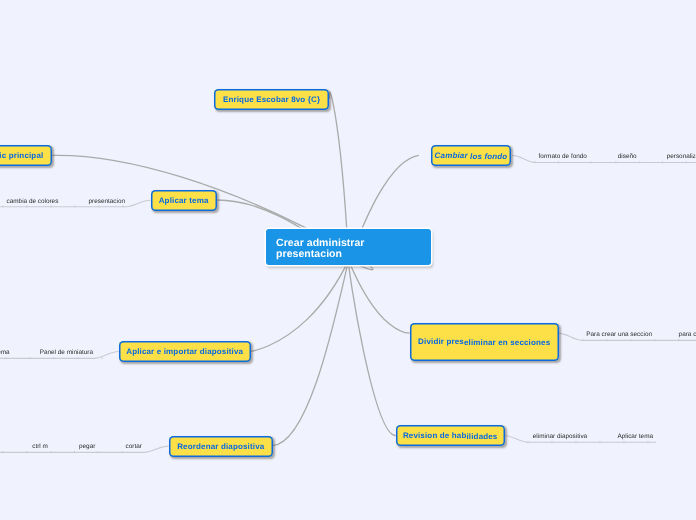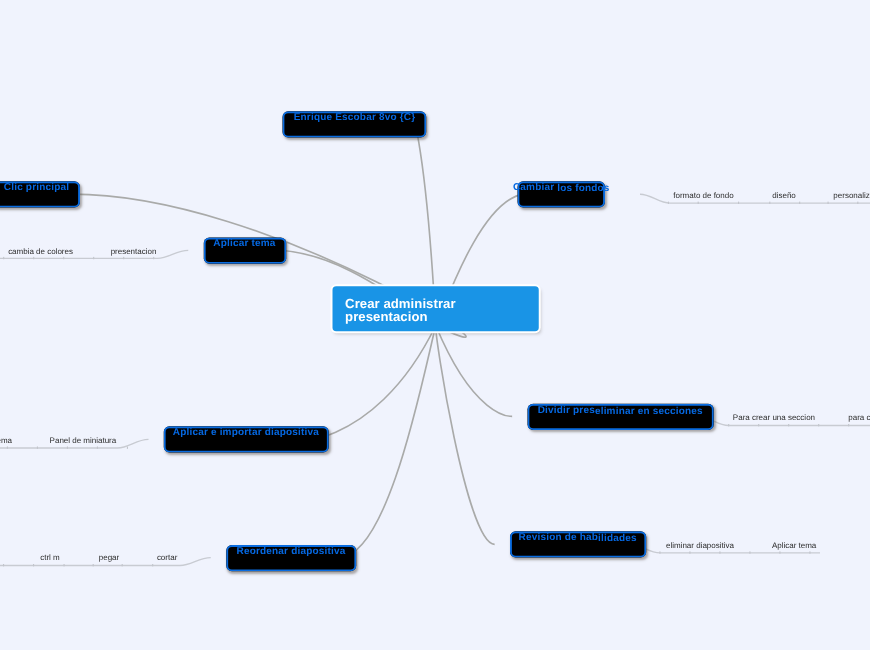--- a/index.html
+++ b/index.html
@@ -2,24 +2,24 @@
 <html><head>
 <meta charset="utf-8">
 <style>
   html,body{margin:0;padding:0;}
   body{width:696px;height:520px;overflow:hidden;background:#f0f3fd;
        font-family:"Liberation Sans",sans-serif;
        -webkit-font-smoothing:antialiased;text-rendering:geometricPrecision;}
   #stage{position:relative;width:696px;height:520px;overflow:hidden;}
   svg.links{position:absolute;left:0;top:0;width:696px;height:520px;pointer-events:none;}
   .node{position:absolute;box-sizing:border-box;}
-  .branch{background:#000000;border:0;border-radius:4.5px;box-sizing:border-box;
+  .branch{background:#fde047;border:0;border-radius:4.5px;box-sizing:border-box;
           color:#0568e2;font-weight:bold;font-size:8px;letter-spacing:.15px;
-          display:flex;justify-content:center;
-          box-shadow:inset 0 0 0 1.5px #0a6ce0, 1.2px 1.6px 2px rgba(95,88,80,.5);white-space:nowrap;margin-left:12px;}
+          display:flex;align-items:center;justify-content:center;
+          box-shadow:inset 0 0 0 1.5px #0a6ce0, 1.2px 1.6px 2px rgba(95,88,80,.5);white-space:nowrap;}
   .branch .lbl{display:inline;position:relative;white-space:pre;}
   .branch .p2{position:relative;top:1.2px;}
   .root{position:absolute;background:#1994e6;border-radius:3px;color:#fff;font-weight:bold;
         font-size:10.5px;line-height:10.8px;box-sizing:border-box;
         padding:9.4px 0 0 9.8px;letter-spacing:.05px;
         box-shadow:0 0 0 1.6px #ffffff, 1.6px 2.2px 2.6px rgba(95,88,80,.32);}
   .leaf{position:absolute;color:#2b2b2b;font-size:6.4px;white-space:nowrap;line-height:8px;}
 </style>
 </head>
 <body>
@@ -87,36 +87,36 @@
   <div class="root node" style="left:266.3px;top:229px;width:164.6px;height:36.3px;">
     <div>Crear administrar</div>
     <div>presentacion</div>
   </div>
 
   <div class="branch node" style="left:213.7px;top:88.6px;width:115.8px;height:21.2px;">
     <span class="lbl p1">Enrique Escobar 8vo {C}</span>
       <span class="lbl p2"></span>
   </div>
 
-  <div class="branch node" style="left:402px;top:144.8px;width:70px;height:21.2px;">
+  <div class="branch node" style="left:431px;top:144.8px;width:80px;height:21.2px;font-style:italic;">
     <span class="lbl p1">Cambiar </span>
-      <span class="lbl p2">los fondos</span>
+      <span class="lbl p2">los fondo</span>
   </div>
 
   <div class="branch node" style="left:-17.6px;top:144.8px;width:69.6px;height:21.2px;">
     <span class="lbl p1">Clic principal</span>
       <span class="lbl p2"></span>
   </div>
 
   <div class="branch node" style="left:150.6px;top:190px;width:66px;height:21.2px;">
     <span class="lbl p1">Aplicar tema</span>
       <span class="lbl p2"></span>
   </div>
 
-  <div class="branch node" style="left:409.7px;top:322.8px;width:149px;height:21px;">
+  <div class="branch node" style="left:409.7px;top:322.8px;width:149px;height:38px;">
     <span class="lbl p1">Dividir pres</span>
       <span class="lbl p2">eliminar en secciones</span>
   </div>
 
   <div class="branch node" style="left:118.8px;top:341.2px;width:131.8px;height:21.2px;">
     <span class="lbl p1">Aplicar e importar diapositiva</span>
       <span class="lbl p2"></span>
   </div>
 
   <div class="branch node" style="left:168.6px;top:435.8px;width:104.4px;height:21.2px;">

